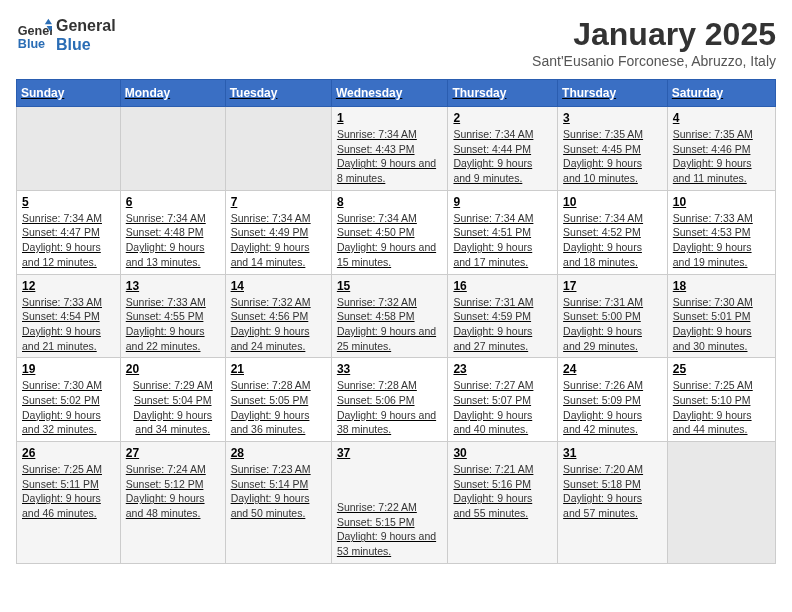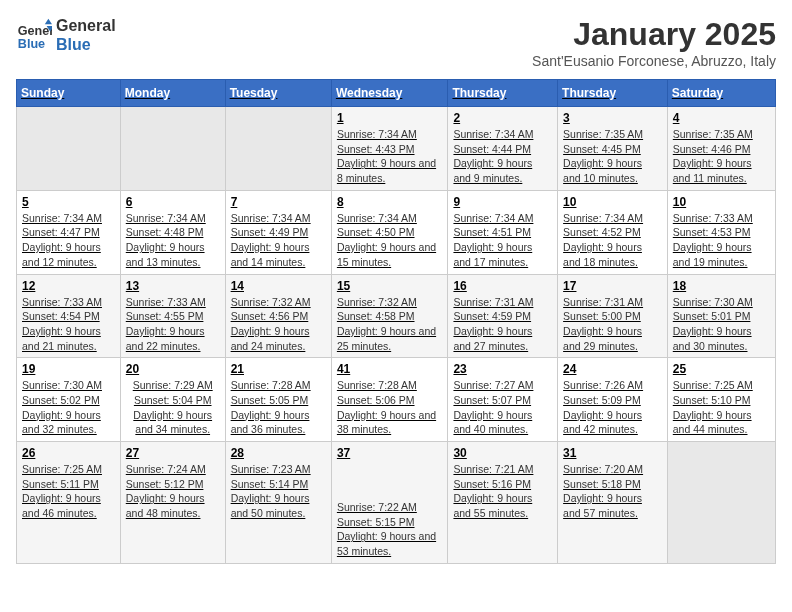--- a/index.html
+++ b/index.html
@@ -247,21 +247,21 @@
 Sunset: 5:04 PM
 Daylight: 9 hours and 34 minutes.</div>
         </td>
         <td>
           <div class="day-number">21</div>
           <div class="day-info" style="white-space: pre-line;">Sunrise: 7:28 AM
 Sunset: 5:05 PM
 Daylight: 9 hours and 36 minutes.</div>
         </td>
         <td>
-          <div class="day-number">41</div>
+          <div class="day-number">33</div>
           <div class="day-info" style="white-space: pre-line;">Sunrise: 7:28 AM
 Sunset: 5:06 PM
 Daylight: 9 hours and 38 minutes.</div>
         </td>
         <td>
           <div class="day-number">23</div>
           <div class="day-info" style="white-space: pre-line;">Sunrise: 7:27 AM
 Sunset: 5:07 PM
 Daylight: 9 hours and 40 minutes.</div>
         </td>

